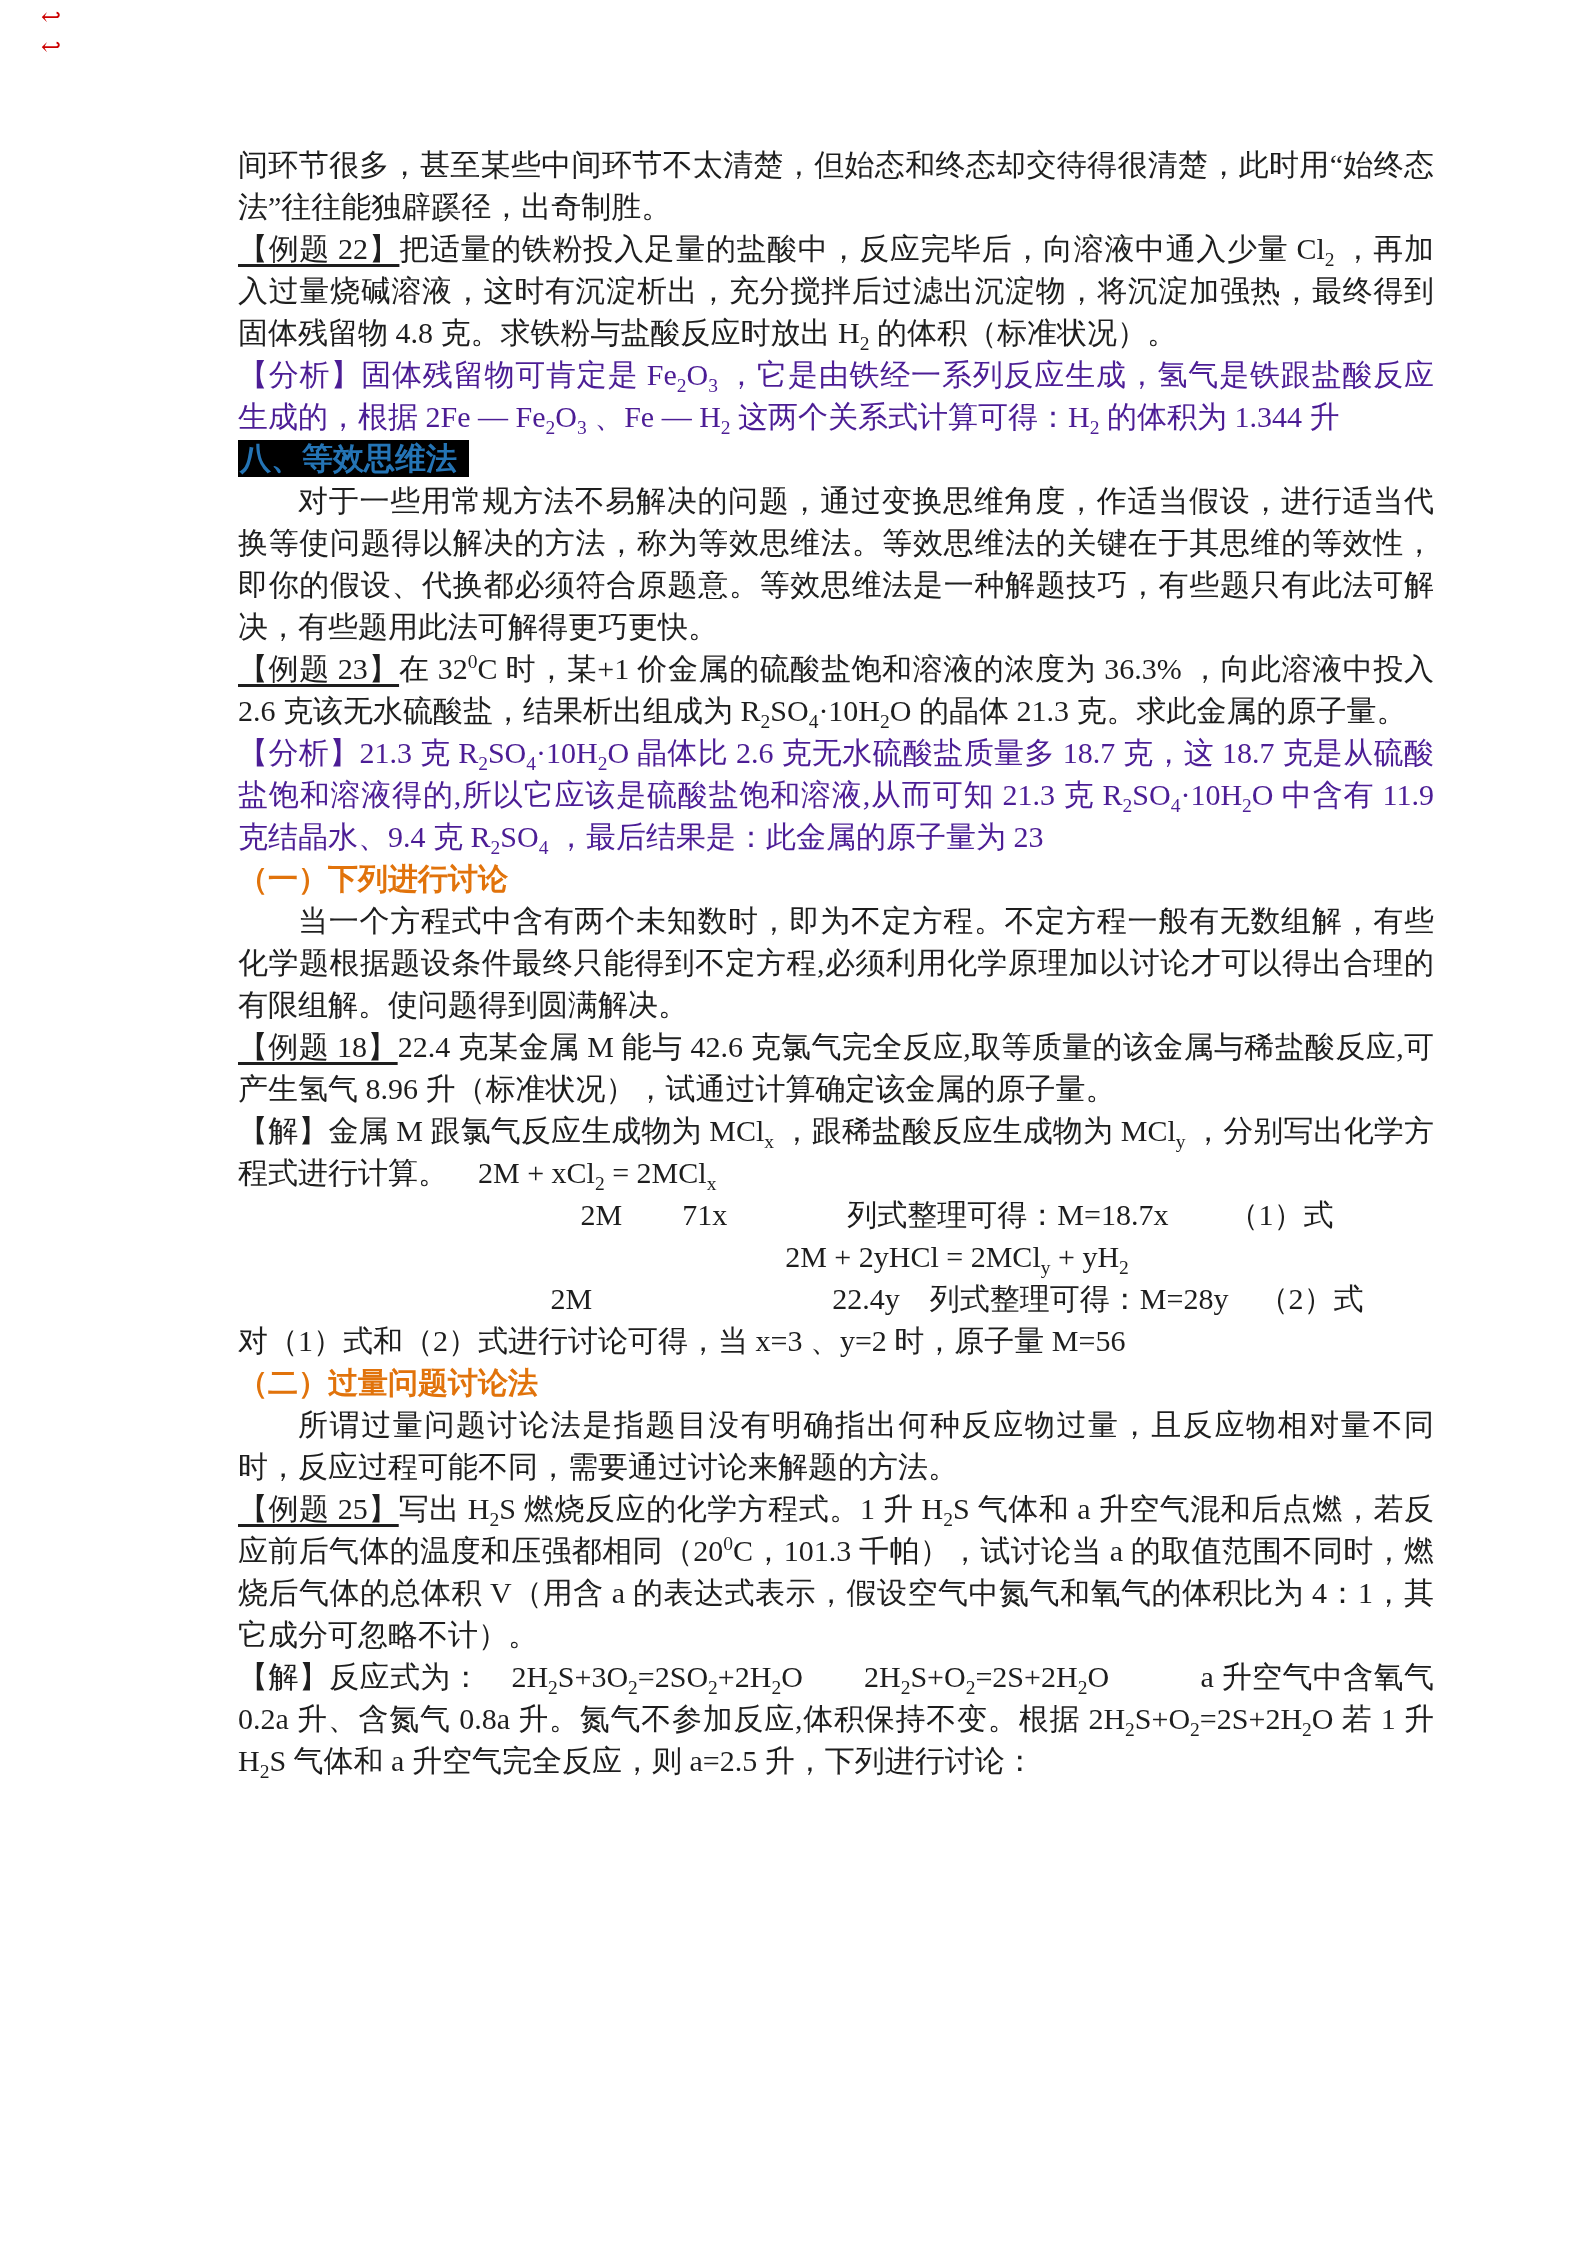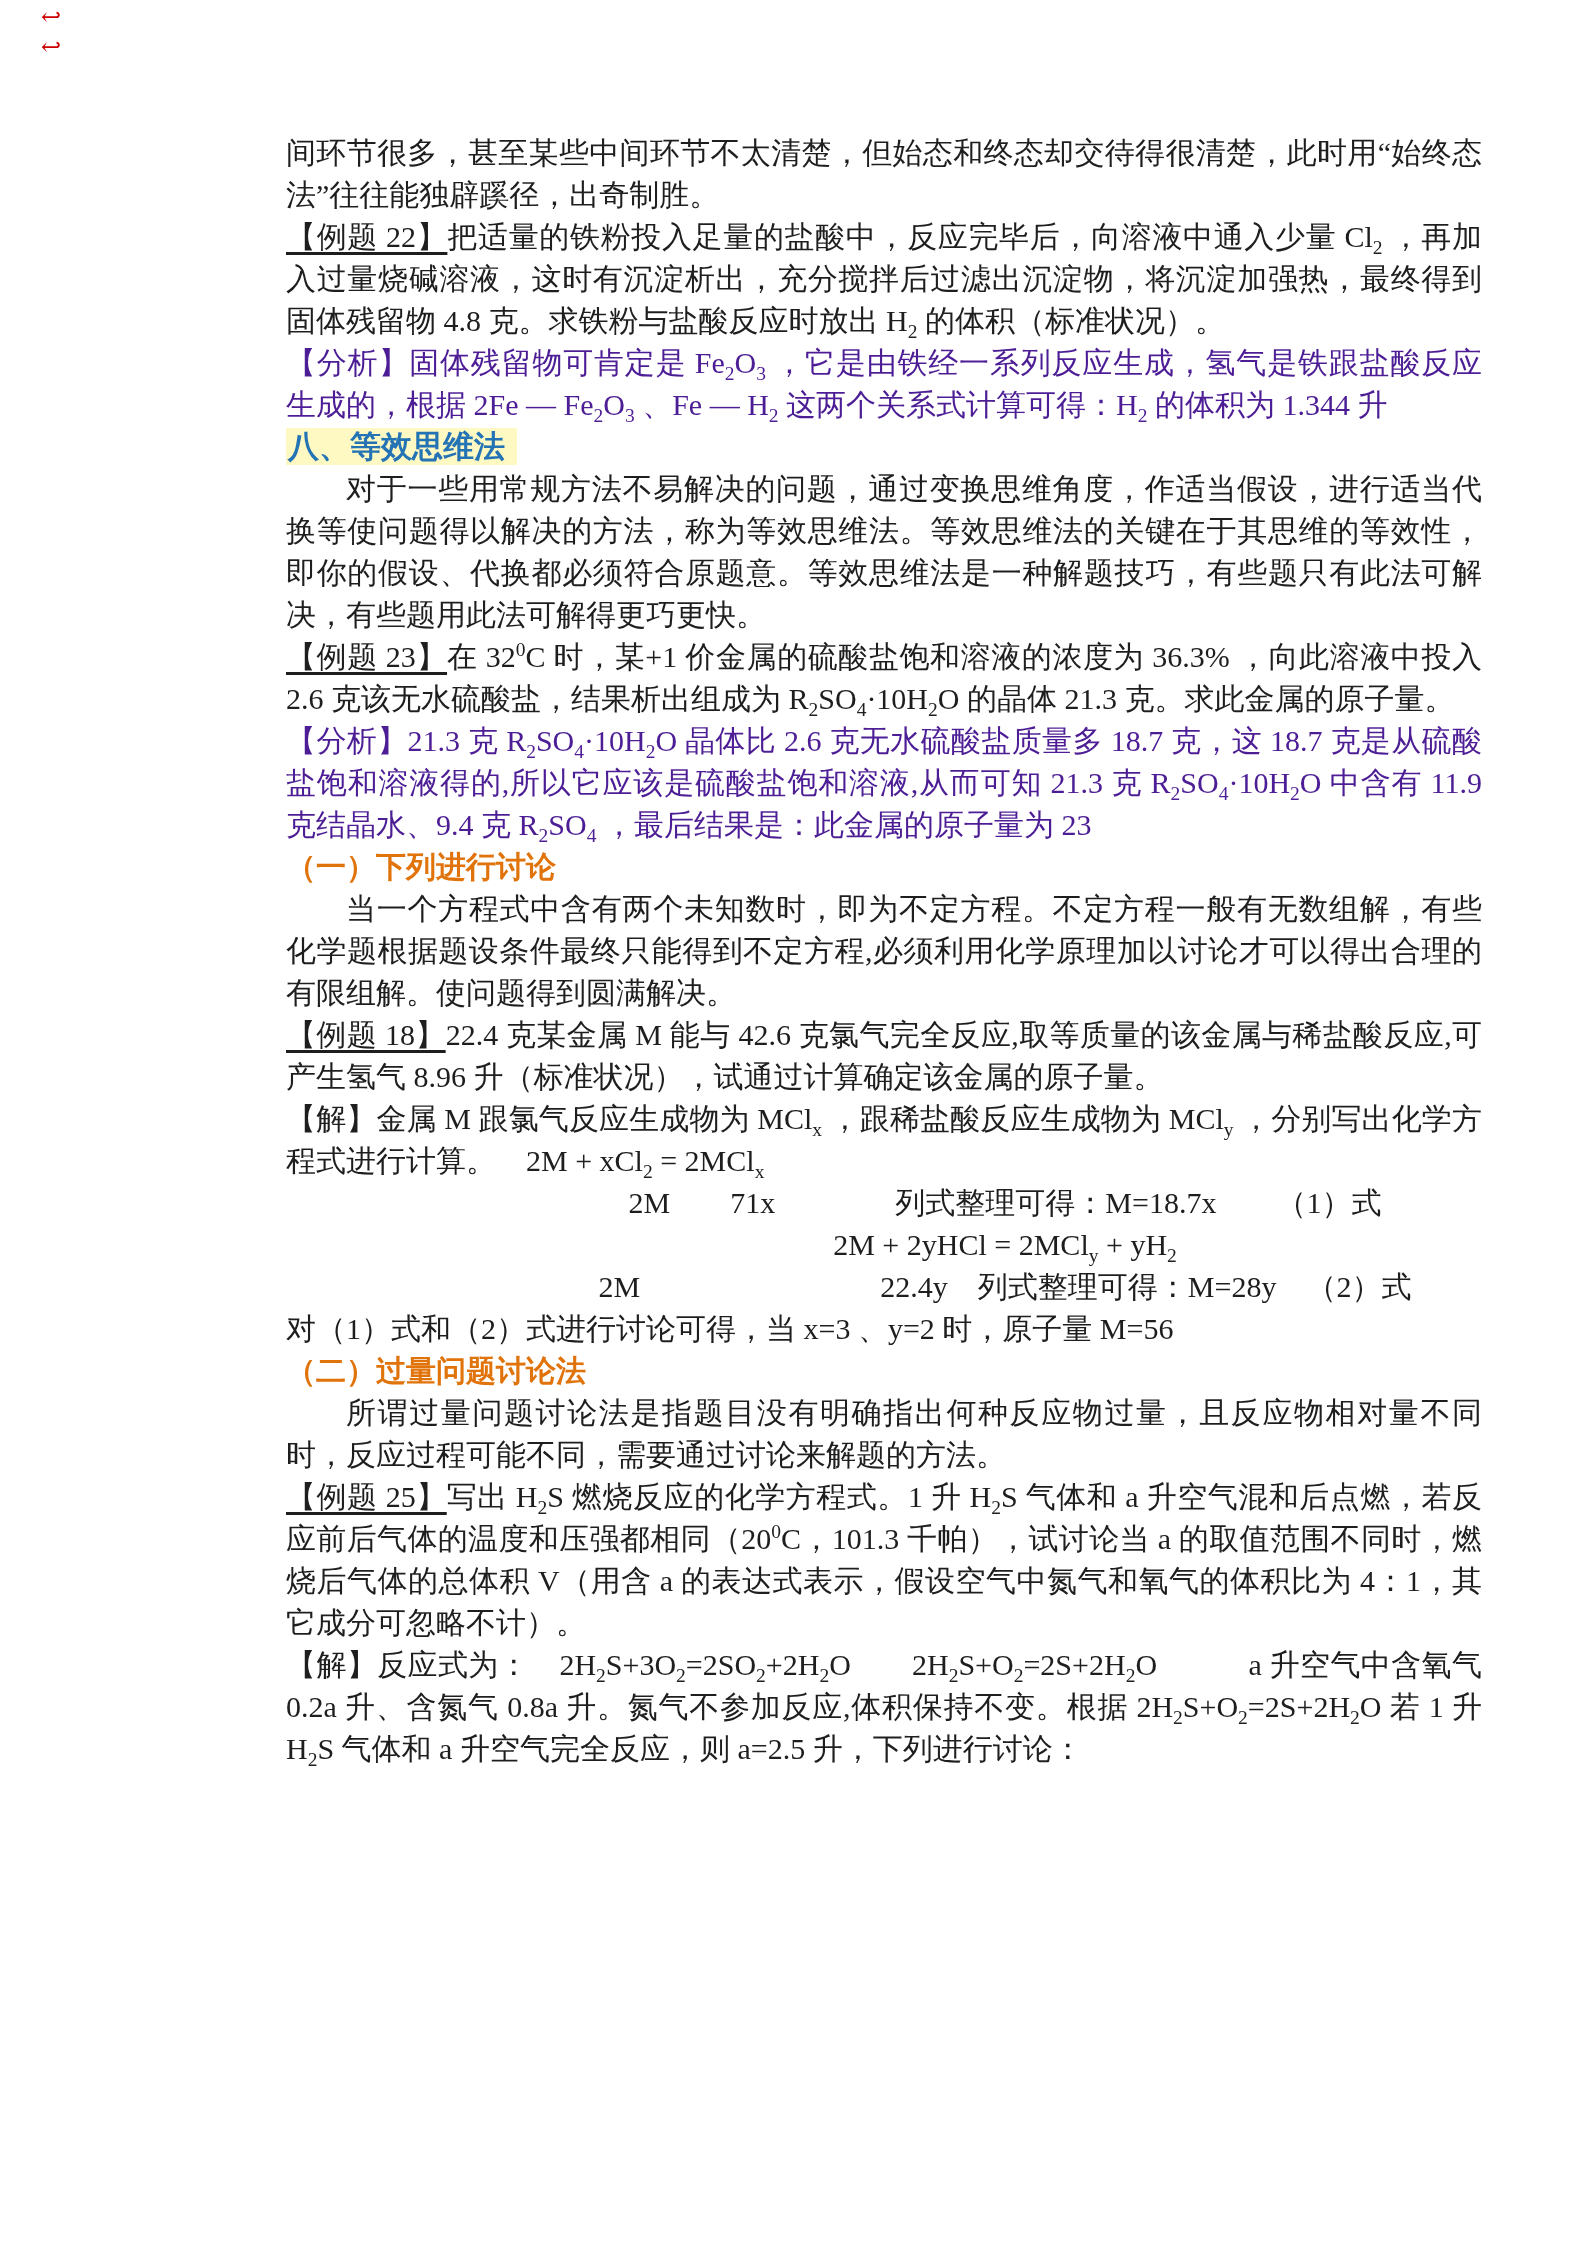--- a/index.html
+++ b/index.html
@@ -12,36 +12,35 @@
     color:#1e1e1e;
     overflow:hidden;
   }
   .corner-marks{
     position:absolute;left:36px;top:2px;
     color:#cc0000;
     font-size:24px;line-height:30px;
     width:30px;text-align:center;
   }
   .content{
-    position:absolute;left:238px;top:132px;width:1196px;
+    position:absolute;left:238px;top:144px;width:1196px;
     font-size:30px;line-height:42px;
     text-align:justify;
-    margin-left:48px;
   }
   .content p{margin:0;}
   .indent{text-indent:2em;}
   .red{color:#4c1d95;}
   .h-sec{
     font-family:"Liberation Sans","DejaVu Sans",sans-serif;
     font-weight:bold;font-size:31px;
     text-align:left;
   }
   .h-sec .hl{
     color:#2474b5;
-    background:#fef9c3;
+    background:#000000;
     padding:1px 12px 1px 2px;
   }
   .h-sub{
     font-family:"Liberation Sans","DejaVu Sans",sans-serif;
     font-weight:bold;font-size:30px;
     color:#e1730b;
     text-align:left;
   }
   .eq{padding-left:242px;text-align:center;}
   .gap-before{margin-top:92px;}

